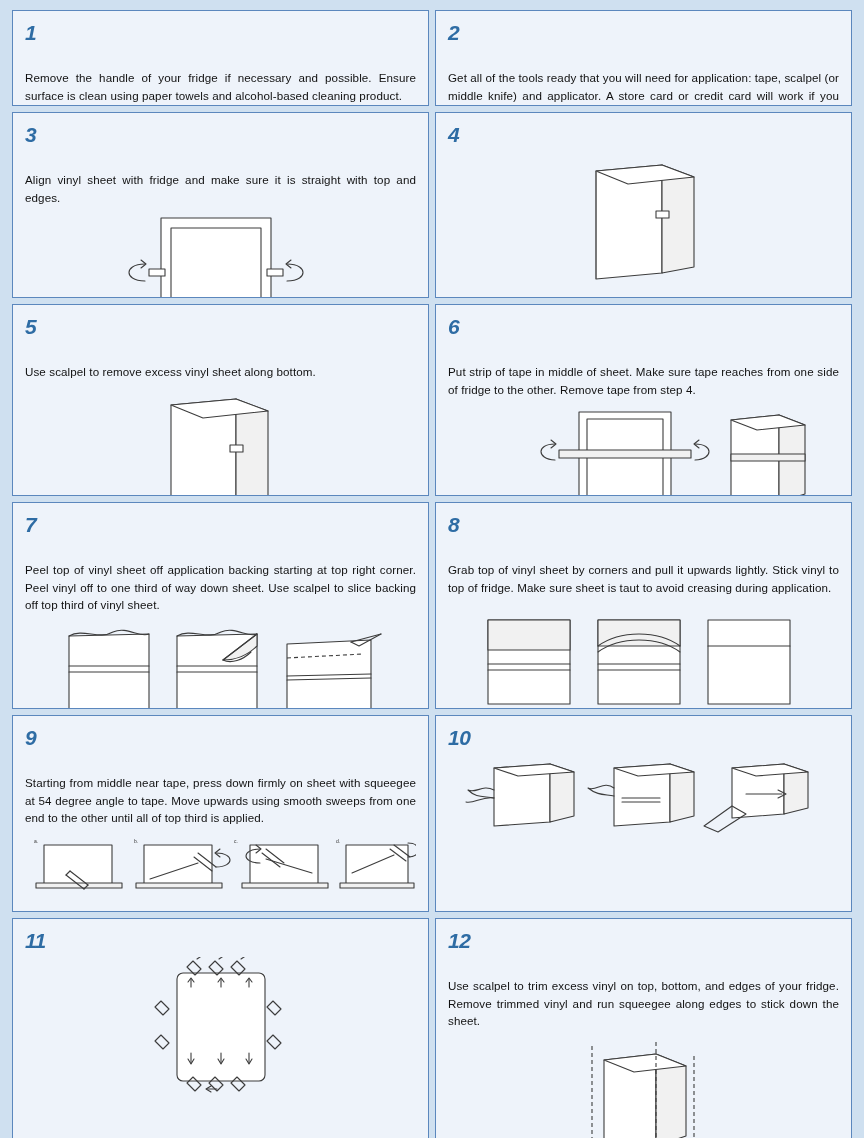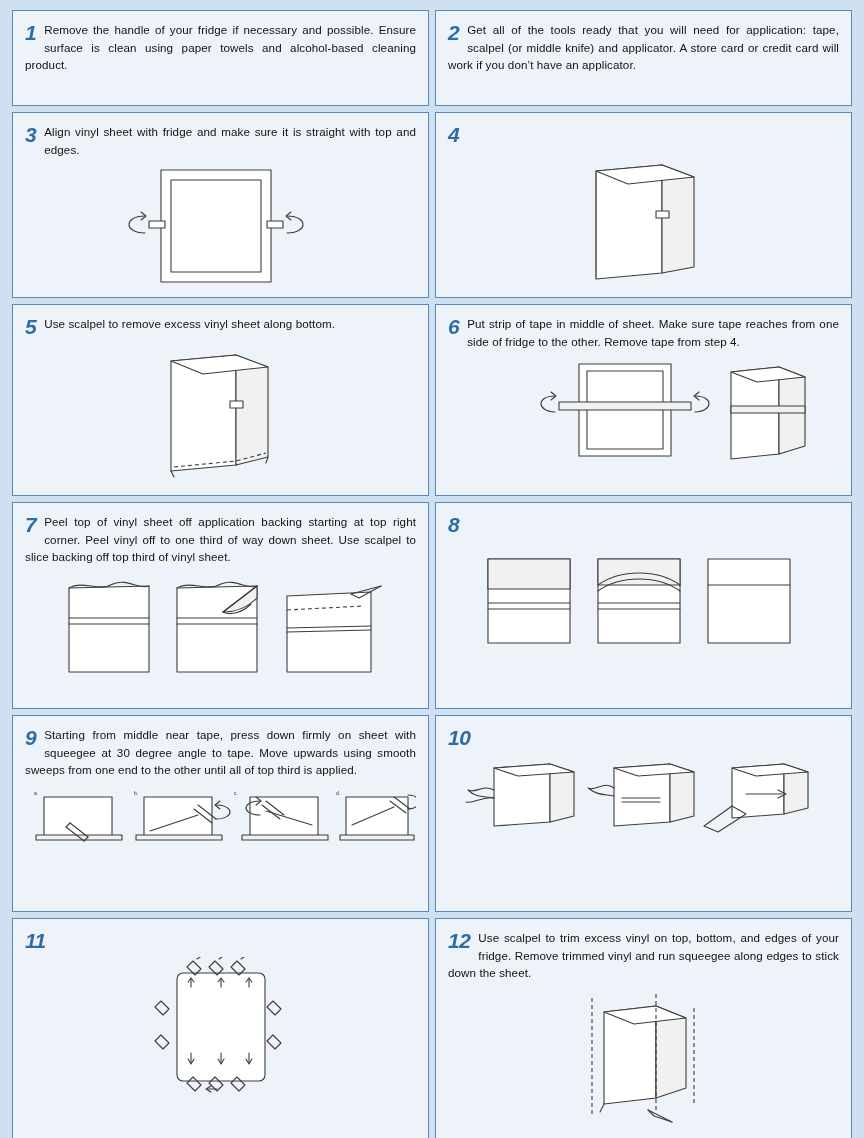--- a/index.html
+++ b/index.html
@@ -46,20 +46,21 @@
     margin: 1px 8px 0 0;
     letter-spacing: -0.5px;
   }
   .panel .txt {
     font-size: 11.6px;
     line-height: 1.52;
     color: #111;
     text-align: justify;
     text-justify: inter-word;
     letter-spacing: 0.1px;
+    margin-top: 48px;
   }
   .panel .txt::first-line {
     
   }
   .fig {
     width: 100%;
     display: flex;
     align-items: flex-end;
     justify-content: center;
     margin-top: 6px;
@@ -239,20 +240,21 @@
           <path class="stroke" d="M236 60 L320 58"></path>
 
           <path class="stroke" d="M300 22 L330 14"></path>
           <path class="stroke" d="M300 22 L308 26 L330 14"></path>
         </svg>
       </div>
     </div>
 
     <div class="panel h4">
       <div class="num">8</div>
+      <div class="txt">Grab top of vinyl sheet by corners and pull it upwards lightly. Stick vinyl to top of fridge. Make sure sheet is taut to avoid creasing during application.</div>
       <div class="clear"></div>
       <div class="fig">
         <svg width="340" height="110" viewBox="0 0 340 110">
 
           <rect class="fill-w" x="14" y="18" width="82" height="84"></rect>
           <rect class="fill-l" x="14" y="18" width="82" height="30"></rect>
           <path class="stroke" d="M14 62 L96 62"></path>
           <path class="stroke" d="M14 68 L96 68"></path>
 
           <rect class="fill-w" x="124" y="18" width="82" height="84"></rect>
@@ -263,21 +265,21 @@
           <path class="stroke" d="M124 68 L206 68"></path>
 
           <rect class="fill-w" x="234" y="18" width="82" height="84"></rect>
           <path class="stroke" d="M234 44 L316 44"></path>
         </svg>
       </div>
     </div>
 
     <div class="panel h5">
       <div class="num">9</div>
-      <div class="txt">Starting from middle near tape, press down firmly on sheet with squeegee at 30 degree angle to tape. Move upwards using smooth sweeps from one end to the other until all of top third is applied.</div>
+      <div class="txt">Starting from middle near tape, press down firmly on sheet with squeegee at 54 degree angle to tape. Move upwards using smooth sweeps from one end to the other until all of top third is applied.</div>
       <div class="clear"></div>
       <div class="fig">
         <svg width="390" height="78" viewBox="0 0 390 78">
 
           <text class="lbl" x="8" y="10">a.</text>
           <rect class="fill-w" x="18" y="12" width="68" height="40"></rect>
           <rect class="fill-l" x="10" y="50" width="86" height="5"></rect>
           <path class="stroke" d="M40 42 L58 56"></path>
           <path class="stroke" d="M44 38 L62 52"></path>
           <path class="stroke" d="M40 42 L44 38"></path>

